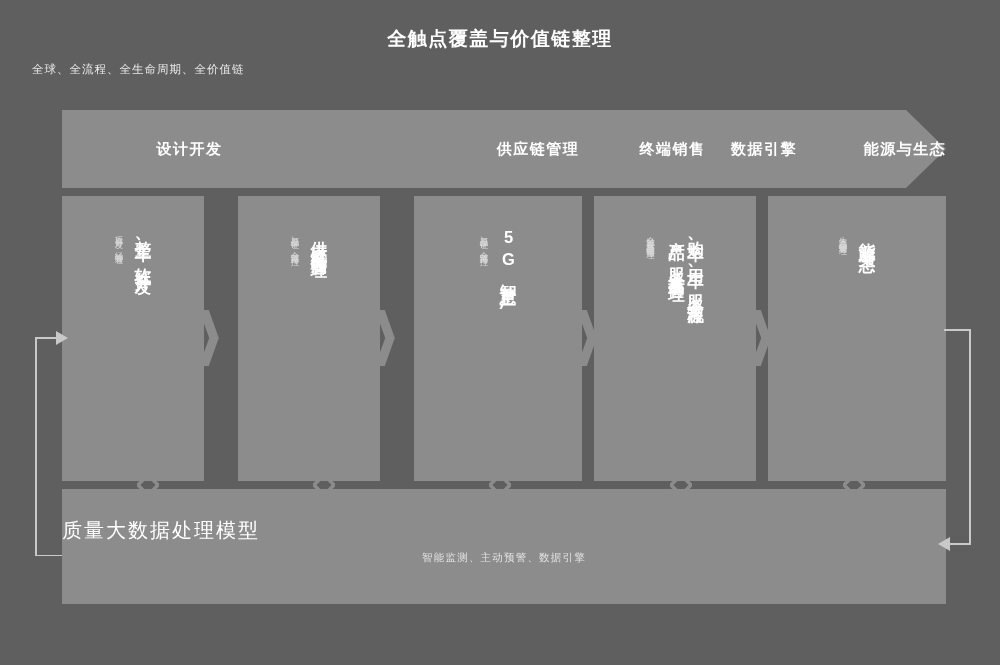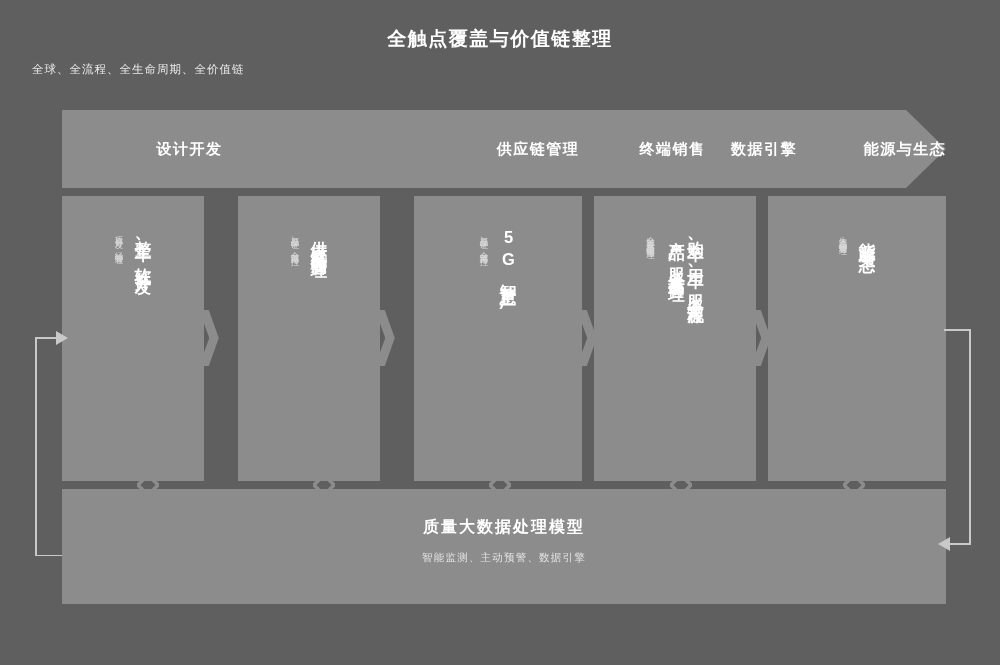--- a/index.html
+++ b/index.html
@@ -141,24 +141,24 @@
     left: 62px;
     top: 489px;
     width: 884px;
     height: 115px;
     background: #8d8c8d;
   }
   .bottom-title {
     position: absolute;
     left: 0; top: 28px;
     width: 100%;
-    text-align: center;
-    color: #ffffff;
-    font-size: 16px;
-    font-weight: bold;
+    text-align: left;
+    color: #ffffff;
+    font-size: 20px;
+    font-weight: normal;
     letter-spacing: 2px;
   }
   .bottom-sub {
     position: absolute;
     left: 0; top: 62px;
     width: 100%;
     text-align: center;
     color: #e2e2e2;
     font-size: 10.5px;
     letter-spacing: 1.2px;

